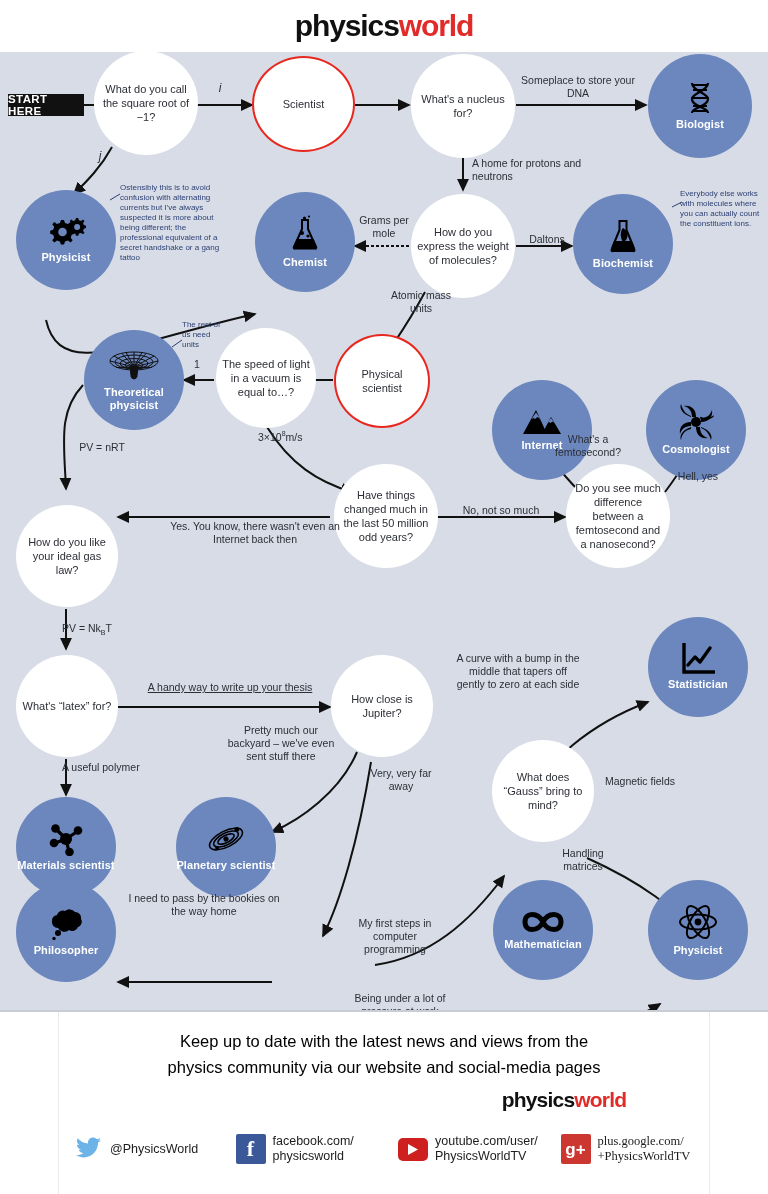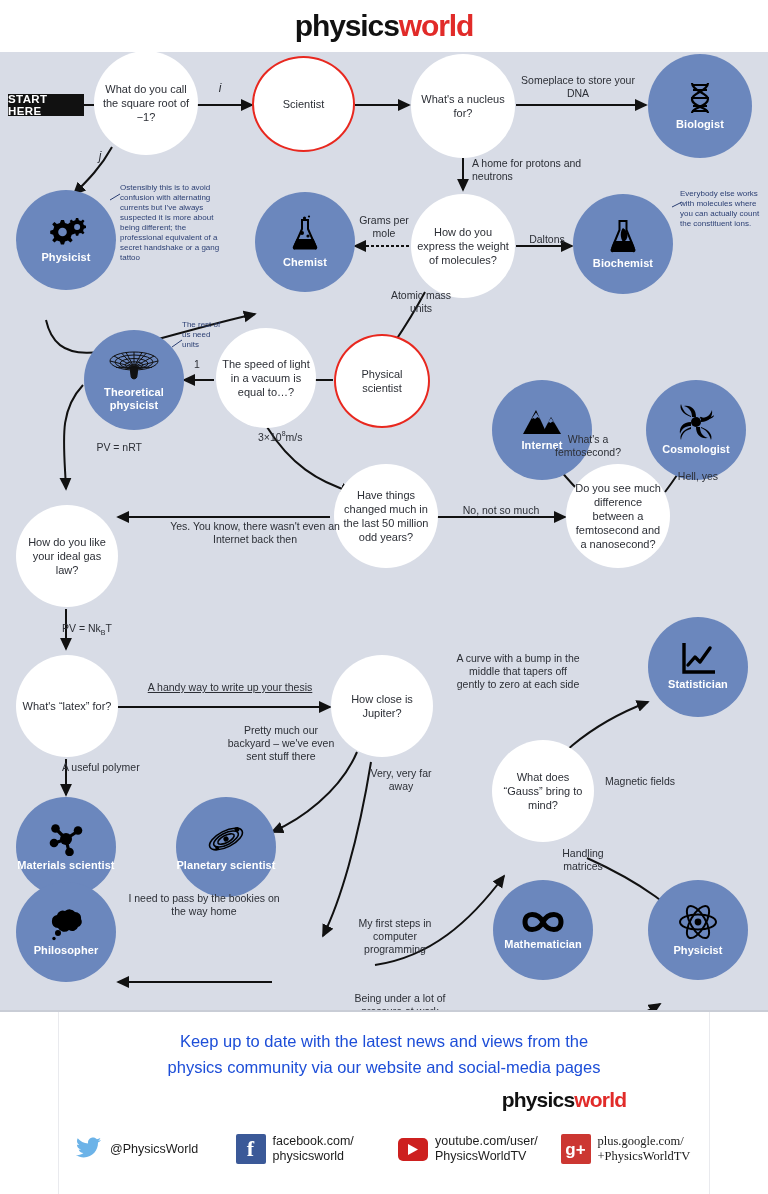--- a/index.html
+++ b/index.html
@@ -38,21 +38,21 @@
   
   #start-here{position:absolute;background:#111111;color:#ffffff;font-size:11.5px;
               font-weight:bold;letter-spacing:.4px;display:flex;align-items:center;
               justify-content:center;}
 
   
   #footer{position:absolute;left:0;top:1010px;width:768px;height:184px;background:#ffffff;
           border-top:2px solid #c9cdd6;}
   #footer-inner{position:absolute;left:58px;top:0;width:652px;height:184px;
                 border-left:1px solid #e9eaee;border-right:1px solid #e9eaee;box-sizing:border-box;}
-  .f-line{position:absolute;width:100%;text-align:center;font-size:16.5px;color:#1d4ed8;}
+  .f-line{position:absolute;width:100%;text-align:center;font-size:16.5px;color:#000000;}
   .f-brandrow{position:absolute;top:76px;width:100%;height:34px;}
   .f-url{position:absolute;left:48px;top:0;width:300px;text-align:center;font-size:21px;font-weight:bold;letter-spacing:-.5px;}
   .f-url .a{color:#e12b29;}
   .f-url .b{color:#8a9ab5;}
   .f-logo2{position:absolute;left:355px;top:0;width:300px;text-align:center;font-size:21px;font-weight:bold;letter-spacing:-.8px;}
   .f-logo2 .k{color:#111111;}
   .f-logo2 .r{color:#e12b29;}
 
   #social{position:absolute;top:122px;left:0;width:100%;display:flex;}
   .soc{flex:1;display:flex;align-items:center;justify-content:flex-start;padding-left:14px;box-sizing:border-box;}
@@ -389,21 +389,21 @@
 
     <div class="lbl ital" style="left:206px;top:30px;width:28px;">i</div>
     <div class="lbl ital" style="left:86px;top:98px;width:28px;">j</div>
     <div class="lbl" style="left:518px;top:22px;width:120px;">Someplace to store your DNA</div>
     <div class="lbl" style="left:472px;top:105px;width:120px;text-align:left;">A home for protons and neutrons</div>
     <div class="lbl" style="left:350px;top:162px;width:68px;">Grams per mole</div>
     <div class="lbl" style="left:517px;top:181px;width:60px;">Daltons</div>
     <div class="lbl" style="left:385px;top:237px;width:72px;">Atomic mass units</div>
     <div class="lbl" style="left:186px;top:306px;width:22px;">1</div>
     <div class="lbl" style="left:258px;top:375px;width:80px;text-align:left;">3×10<sup style="font-size:7px;">8</sup>m/s</div>
-    <div class="lbl" style="left:62px;top:389px;width:80px;text-align:right;">PV = nRT</div>
+    <div class="lbl" style="left:62px;top:389px;width:80px;text-align:center;">PV = nRT</div>
     <div class="lbl" style="left:62px;top:570px;width:90px;text-align:left;">PV = Nk<sub style="font-size:7px;">B</sub>T</div>
     <div class="lbl" style="left:168px;top:468px;width:174px;">Yes. You know, there wasn't even an Internet back then</div>
     <div class="lbl" style="left:442px;top:452px;width:118px;">No, not so much</div>
     <div class="lbl" style="left:536px;top:381px;width:104px;">What's a femtosecond?</div>
     <div class="lbl" style="left:666px;top:418px;width:64px;">Hell, yes</div>
     <div class="lbl" style="left:122px;top:629px;width:216px;text-decoration:underline;">A handy way to write up your thesis</div>
     <div class="lbl" style="left:62px;top:709px;width:78px;text-align:left;">A useful polymer</div>
     <div class="lbl" style="left:222px;top:672px;width:118px;">Pretty much our backyard – we've even sent stuff there</div>
     <div class="lbl" style="left:369px;top:715px;width:64px;">Very, very far away</div>
     <div class="lbl" style="left:456px;top:600px;width:124px;">A curve with a bump in the middle that tapers off gently to zero at each side</div>

